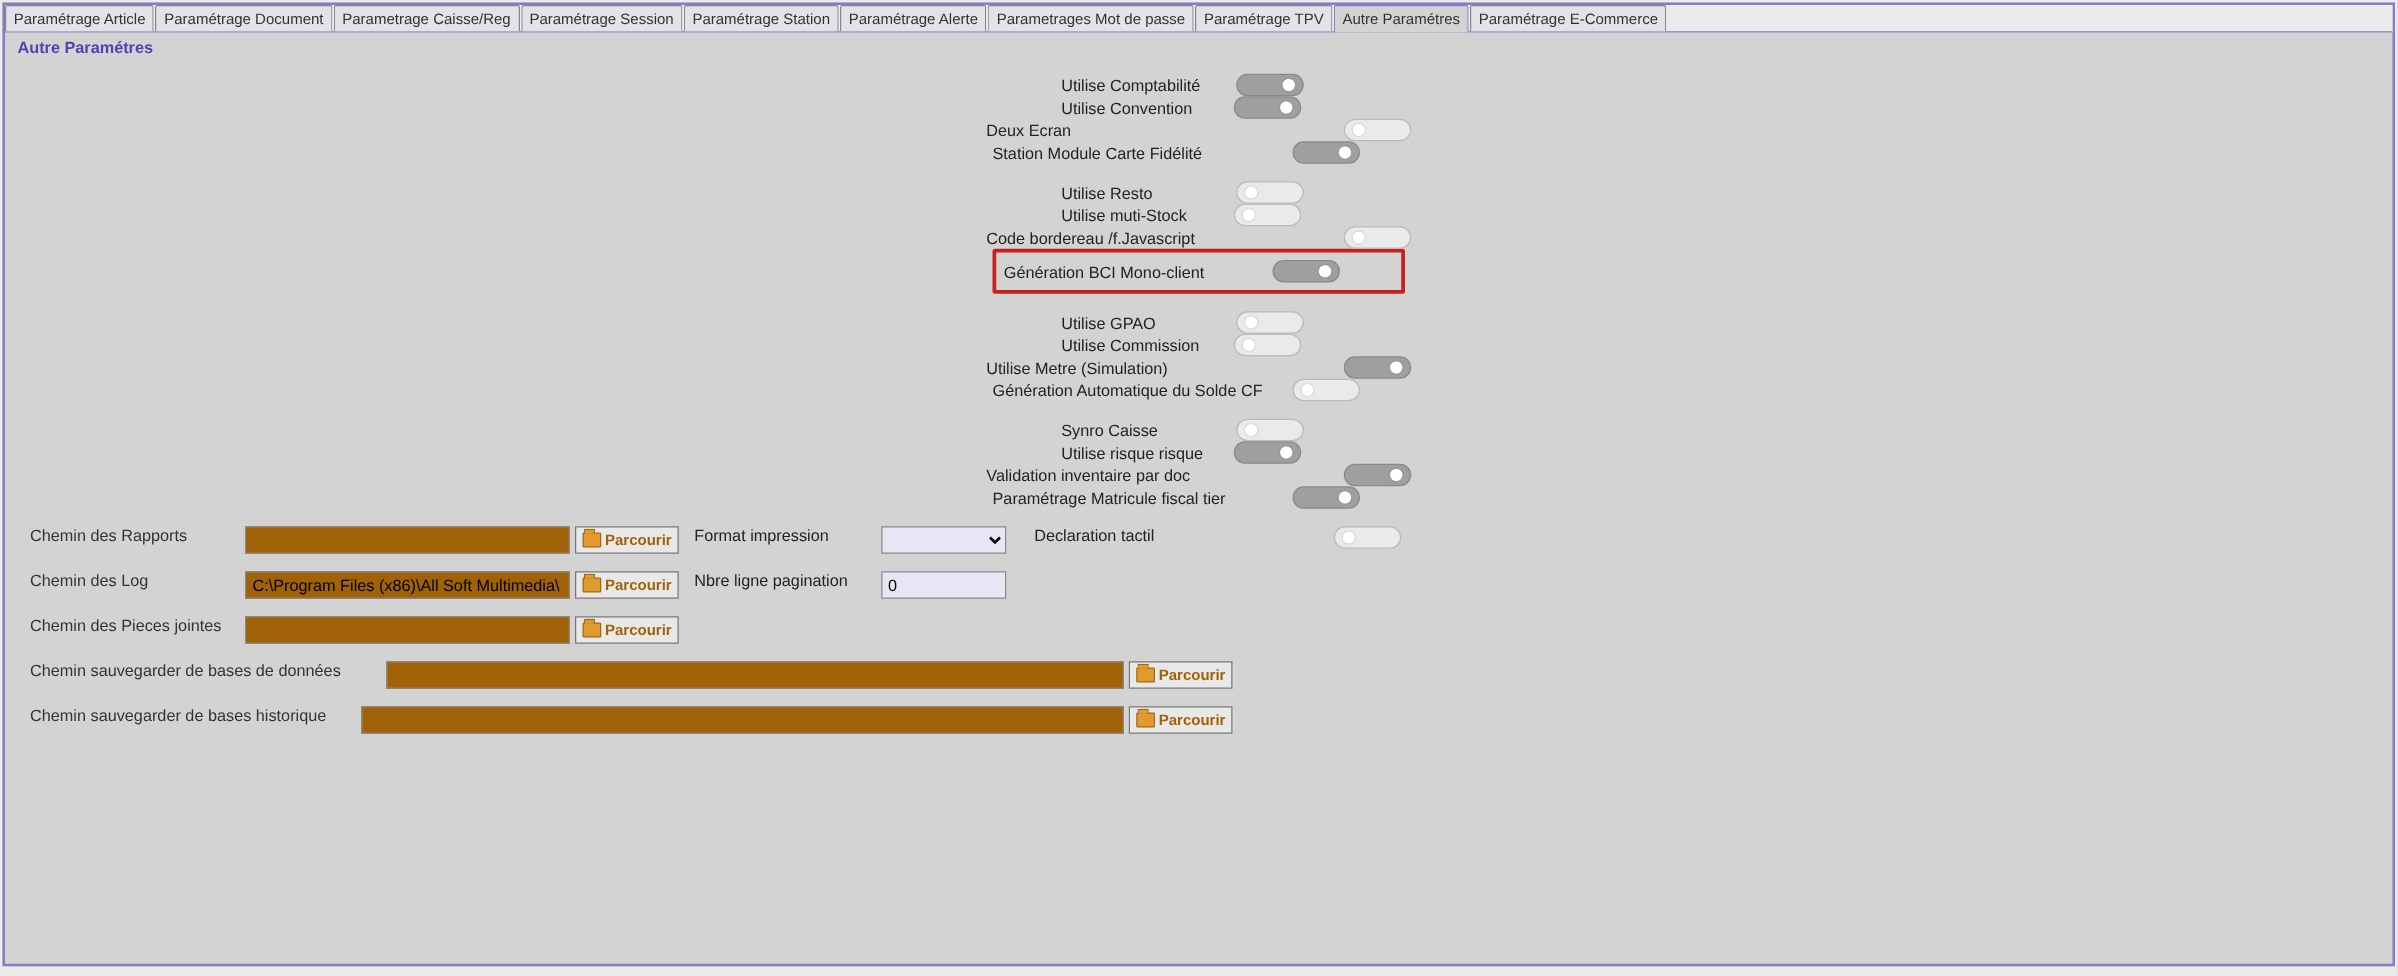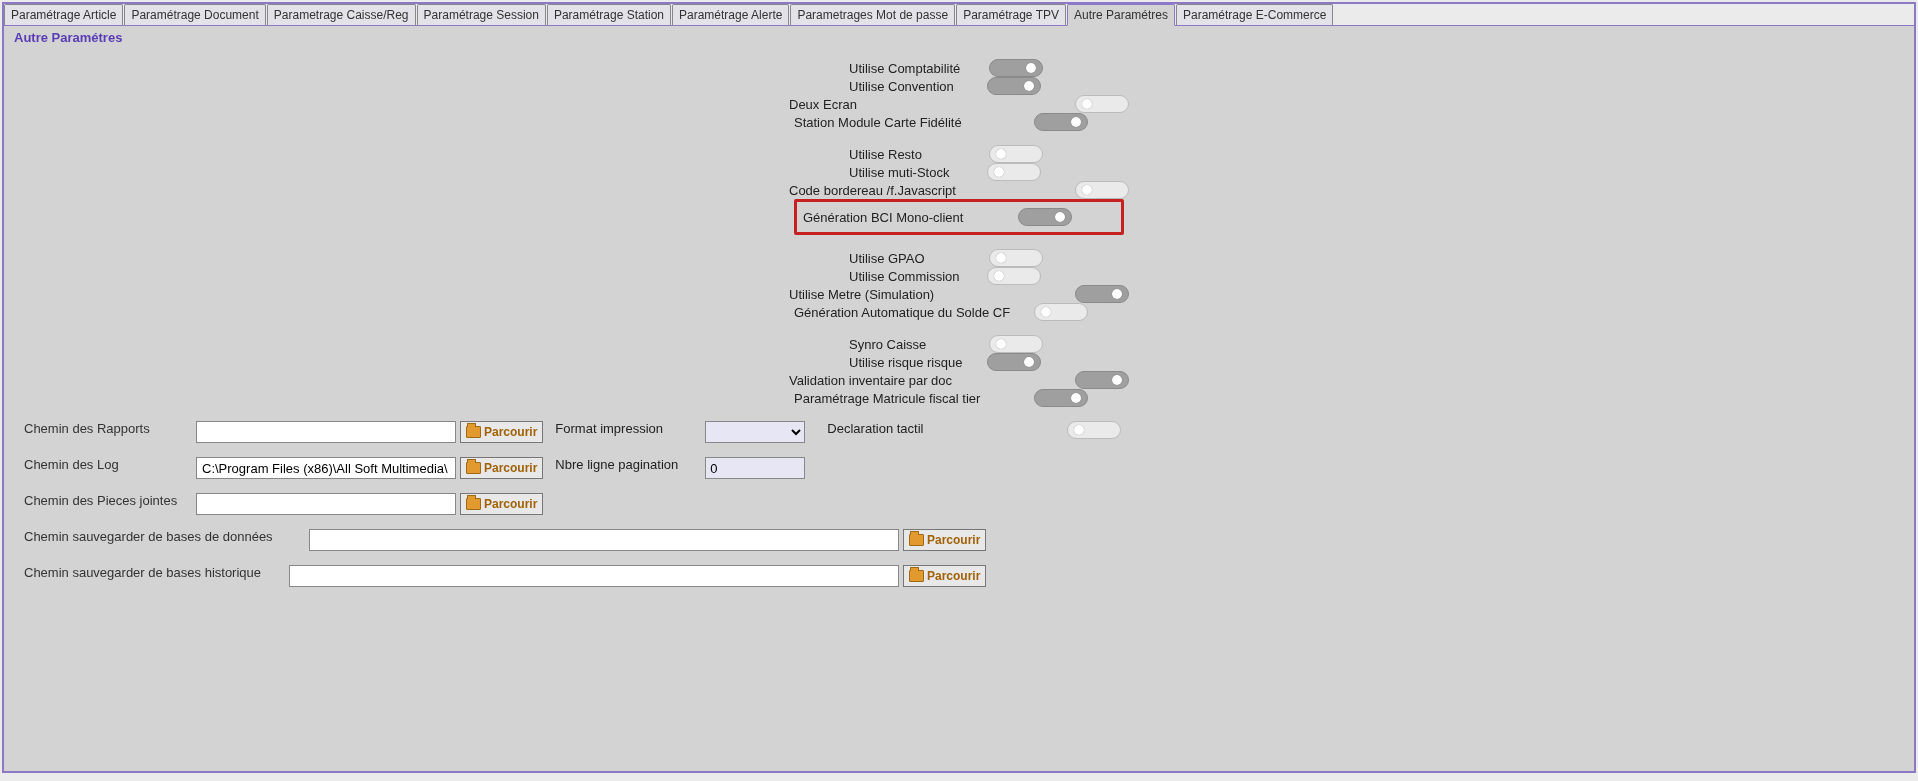--- a/index.html
+++ b/index.html
@@ -94,21 +94,21 @@
     left: auto;
     right: 6px;
   }
 
   .path-row {
     display: flex;
     margin-bottom: 14px;
   }
   .path-row .plabel { width: 172px; font-size: 13px; }
   .path-row input.path {
-    background: #ffffff;
+    background: #a16207;
     border: 1px solid #888;
     height: 22px;
     padding: 2px 5px;
     font-size: 13px;
   }
   .browse-btn {
     height: 22px;
     border: 1px solid #777;
     background: #e8e8e8;
     display: inline-flex;

